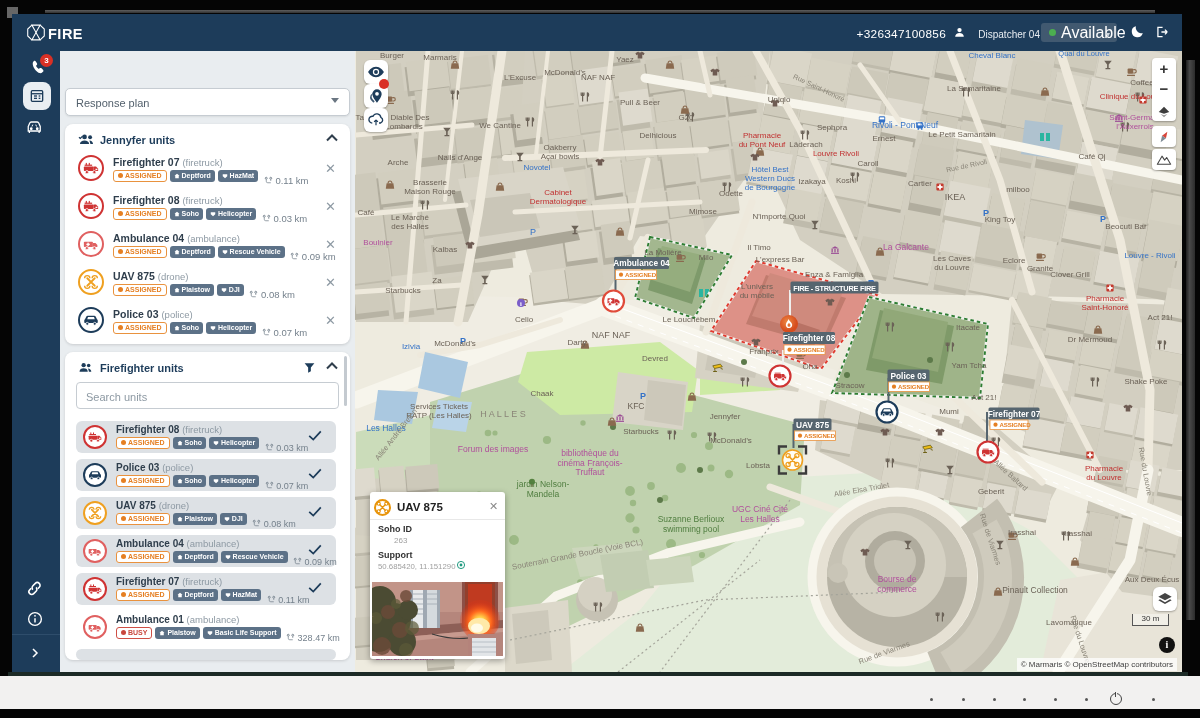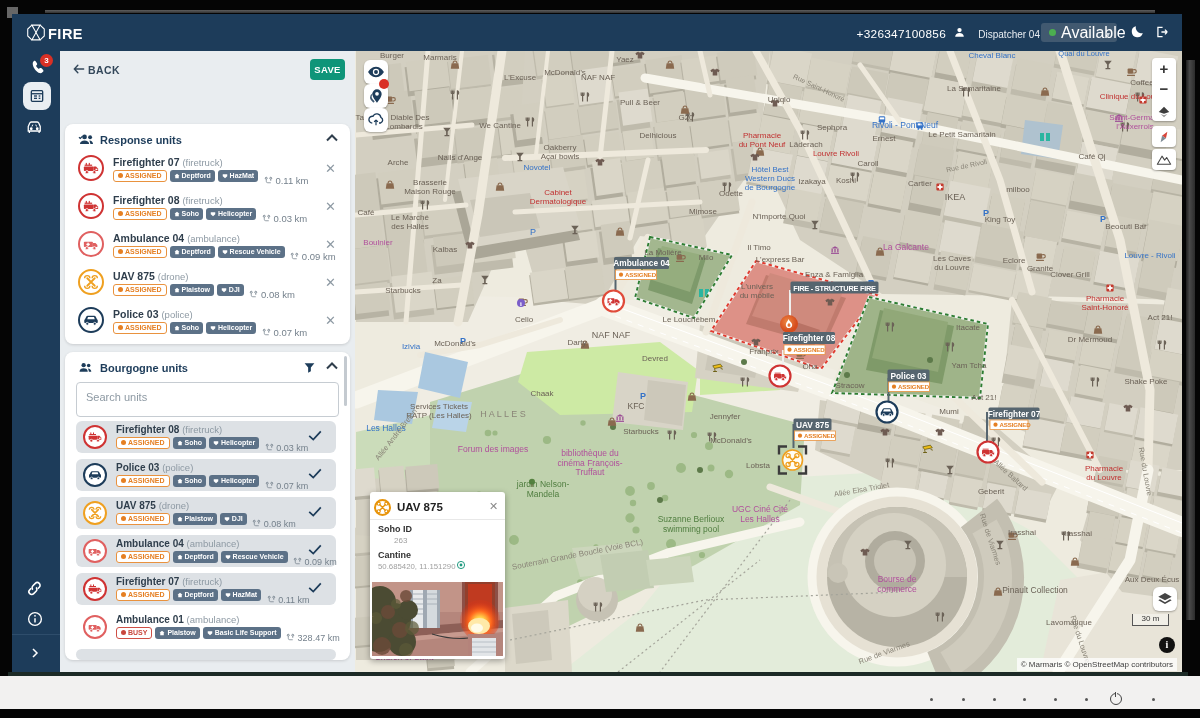--- a/index.html
+++ b/index.html
@@ -76,21 +76,21 @@
 .pill.assigned { background:#fff; border:1px solid #e9923e; color:#e57f22; line-height:10px; }
 .pill.busy { background:#fff; border:1px solid #cf4f45; color:#c9473d; line-height:10px; }
 .pill.loc { background:#5c7187; color:#fff; }
 .dot7 { display:inline-block; width:5px; height:5px; border-radius:50%; margin-right:2px; }
 .xbtn { position:absolute; right:14px; font-size:13px; color:#8d99a3; }
 .ckm { position:absolute; right:14px; }
 
 
 .arow { position:absolute; left:11px; width:260px; height:32px; background:#dde1e5; border-radius:6px; }
 .arow.white { background:#fff; }
-#searchbox { position:absolute; left:11px; top:30px; width:263px; height:35px; border:1px solid #c6ccd2;
+#searchbox { position:absolute; left:11px; top:30px; width:263px; height:27px; border:1px solid #c6ccd2;
   border-radius:4px; background:#fff; }
 #searchbox .ph { position:absolute; left:9px; top:8px; font-size:11px; color:#8d99a3; }
 
 
 #map { position:absolute; left:343px; top:37px; width:827px; height:622px; background:#e9e5d9; }
 #mapsvg { position:absolute; left:0; top:0; }
 
 
 .mapbtn { position:absolute; width:24px; height:24px; background:#fff; border-radius:6px;
   box-shadow:0 1px 2px rgba(0,0,0,.3); }
@@ -1069,21 +1069,21 @@
               <circle cx="19" cy="5" r="2.9" stroke-width="2"></circle>
               <circle cx="5" cy="19" r="2.9" stroke-width="2"></circle>
               <circle cx="19" cy="19" r="2.9" stroke-width="2"></circle>
             </svg>
  </div>
  <div style="position:absolute;left:27px;top:9px;font-size:11.5px;font-weight:bold;color:#222">UAV 875</div>
  <div style="position:absolute;left:119px;top:8px;font-size:11px;color:#8a8a8a">✕</div>
  <div style="position:absolute;left:0;top:27px;width:135px;height:1px;background:#e8e8e8"></div>
  <div style="position:absolute;left:8px;top:32px;font-size:9px;font-weight:bold;color:#333">Soho ID</div>
  <div style="position:absolute;left:24px;top:44px;font-size:8px;color:#a0a0a0">263</div>
- <div style="position:absolute;left:8px;top:58px;font-size:9px;font-weight:bold;color:#333">Cantine</div>
+ <div style="position:absolute;left:8px;top:58px;font-size:9px;font-weight:bold;color:#333">Support</div>
  <div style="position:absolute;left:8px;top:70px;font-size:7.8px;color:#a0a0a0">50.685420, 11.151290</div>
  <svg style="position:absolute;left:86px;top:68px" width="10" height="10" viewBox="0 0 24 24" fill="none" stroke="#1f9a80" stroke-width="2.4">
             <circle cx="12" cy="12" r="8.6"></circle>
             <circle cx="12" cy="12" r="3.4" fill="#1f9a80" stroke="none"></circle>
           </svg>
  <div id="photo">
   <svg width="131" height="74" viewBox="0 0 131 74">
    <defs>
     <radialGradient id="fireg" cx="0.5" cy="0.55">
                   <stop offset="0" stop-color="#fffbe0"></stop>
@@ -1194,37 +1194,34 @@
         <circle cx="12" cy="12" r="8.5"></circle>
         <line x1="12" y1="11" x2="12" y2="16.5" stroke-width="2"></line>
         <circle cx="12" cy="7.8" r="1.2" fill="#fff" stroke="none"></circle>
       </svg>
       <div class="divider"></div>
       <svg class="railbtn" style="top:596px; left:17px" width="12" height="12" viewBox="0 0 24 24" fill="none" stroke="#fff" stroke-width="3">
         <path d="M8 4 L16 12 L8 20"></path>
       </svg>
     </div>
     <div id="panel">
-      <div id="backrow">
-        <svg class="arrow" width="14" height="12" viewBox="0 0 24 20" fill="none" stroke="#33475a" stroke-width="2.4" stroke-linecap="round">
-          <path d="M20 10 H4 M10 3.5 L4 10 L10 16.5"></path>
-        </svg>
-        <div class="btxt">BACK</div>
-        <div id="savebtn">SAVE</div>
-      </div>
+      <div id="respsel">
+          <div class="lab">Response plan</div>
+          <div class="car"></div>
+        </div>
 
       <div class="card" id="selcard">
         <svg style="position:absolute;left:13px;top:8px" width="17" height="15" viewBox="0 0 26 22" fill="#1d3c5a">
           <circle cx="10" cy="7" r="3.6"></circle>
             <path d="M3 18c0-3.6 3.2-5.6 7-5.6s7 2 7 5.6z"></path>
           <circle cx="18.5" cy="7.5" r="3"></circle>
             <path d="M17.5 12.6c2.9.3 5.5 2.2 5.5 5.4h-4"></path>
           <path d="M1.5 7.5 l2 2 3.5-3.8" stroke="#1d3c5a" stroke-width="1.8" fill="none"></path>
         </svg>
-        <div class="sechead" style="left:35px">Response units</div>
+        <div class="sechead" style="left:35px">Jennyfer units</div>
         <svg class="chev" width="12" height="8" viewBox="0 0 12 8" fill="none" stroke="#2f3e4c" stroke-width="2">
             <path d="M1 6.5 L6 1.5 L11 6.5"></path>
           </svg>
         <div class="urow" style="top:31px;height:38px">
       <div class="ucirc" style="left:13px;top:0px;width:26px;height:26px;border:2px solid #cf3333;">
               <svg width="18" height="18" viewBox="0 0 24 24" style="position:absolute;left:50%;top:50%;transform:translate(-50%,-50%)">
                 <g fill="#cf3333">
                   <rect x="2.5" y="10" width="13" height="6" rx="1"></rect>
         <path d="M15.5 10 h3.2 l2.8 3 v3 h-6z"></path>
         <circle cx="6.5" cy="17.5" r="2.1" fill="#cf3333" stroke="#fff" stroke-width="1"></circle>
@@ -1351,21 +1348,21 @@
     </div>
       </div>
 
       <div class="card" id="asscard">
         <svg style="position:absolute;left:13px;top:9px" width="16" height="13" viewBox="0 0 26 22" fill="#1d3c5a">
           <circle cx="9" cy="7" r="3.6"></circle>
             <path d="M2 18c0-3.6 3.2-5.6 7-5.6s7 2 7 5.6z"></path>
           <circle cx="17.5" cy="7.5" r="3"></circle>
             <path d="M16.5 12.6c2.9.3 5.5 2.2 5.5 5.4h-4"></path>
         </svg>
-        <div class="sechead" style="left:35px">Bourgogne units</div>
+        <div class="sechead" style="left:35px">Firefighter units</div>
         <svg class="chev" style="right:34px;top:9px" width="13" height="13" viewBox="0 0 24 24" fill="#1d3c5a">
             <path d="M3 4 H21 L14.5 12 V19 L9.5 21.5 V12 Z"></path>
           </svg>
         <svg class="chev" width="12" height="8" viewBox="0 0 12 8" fill="none" stroke="#2f3e4c" stroke-width="2">
             <path d="M1 6.5 L6 1.5 L11 6.5"></path>
           </svg>
         <div id="searchbox">
             <div class="ph">Search units</div>
           </div>
           <div style="position:absolute;right:3px;top:4px;width:3px;height:50px;background:#c4cad0;border-radius:2px"></div>

